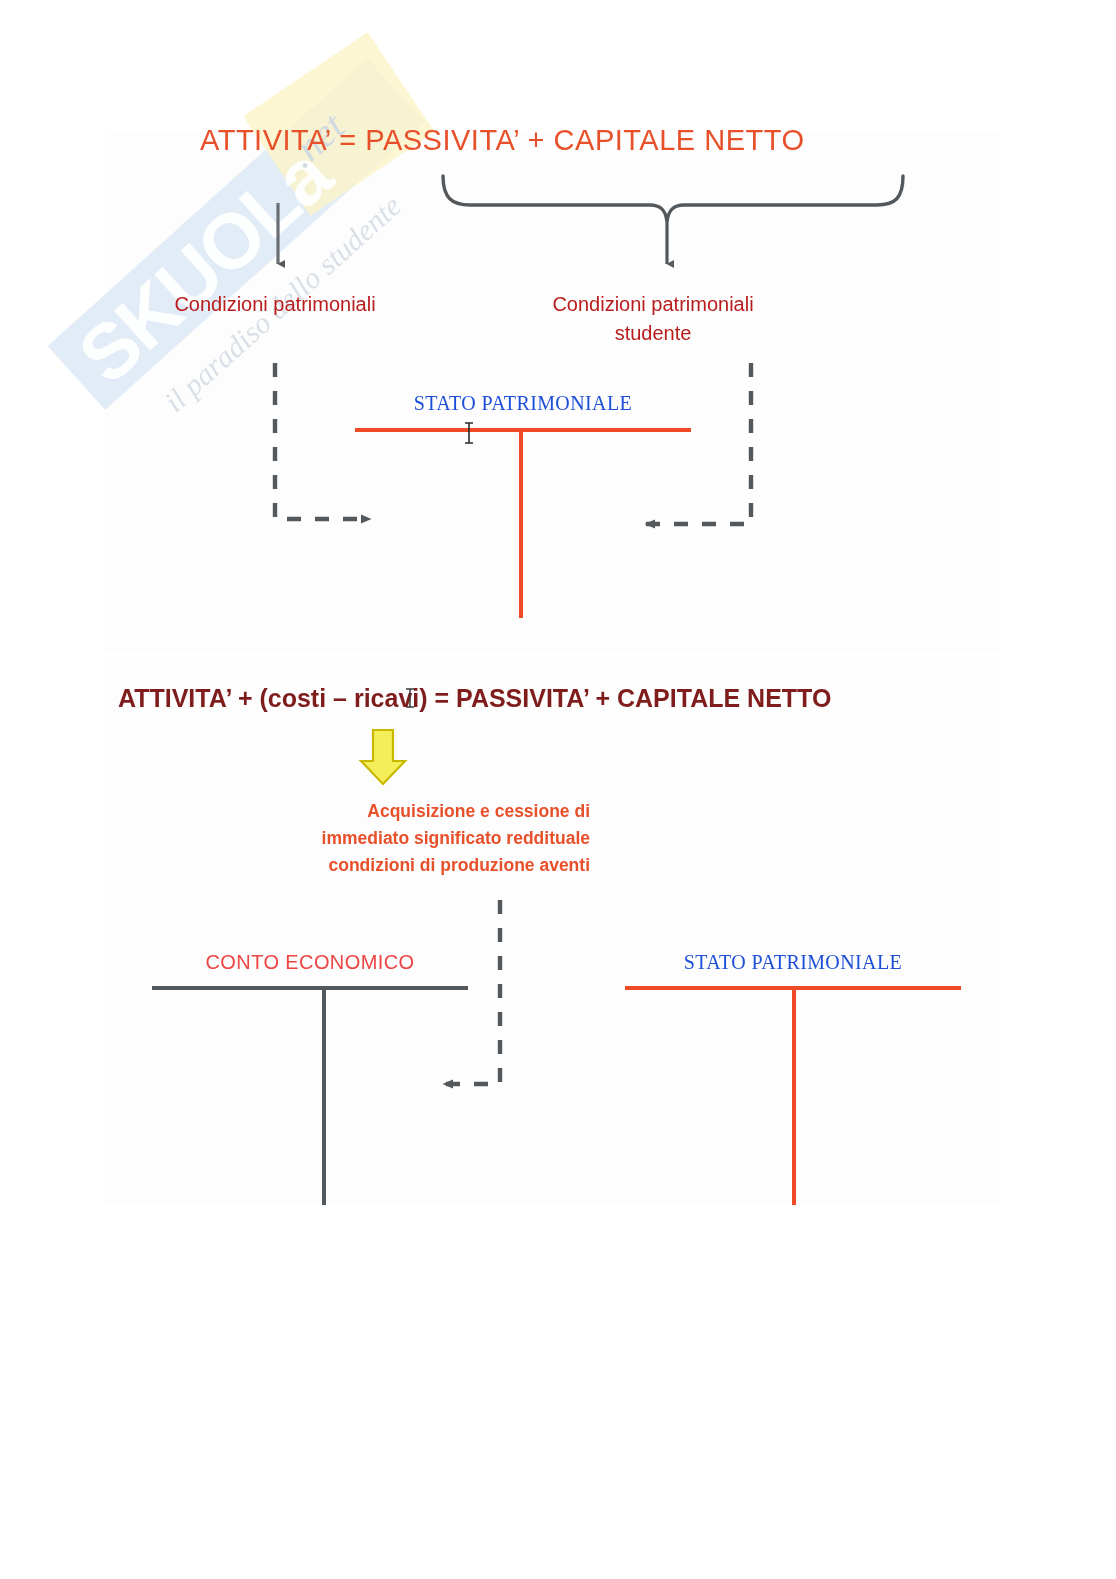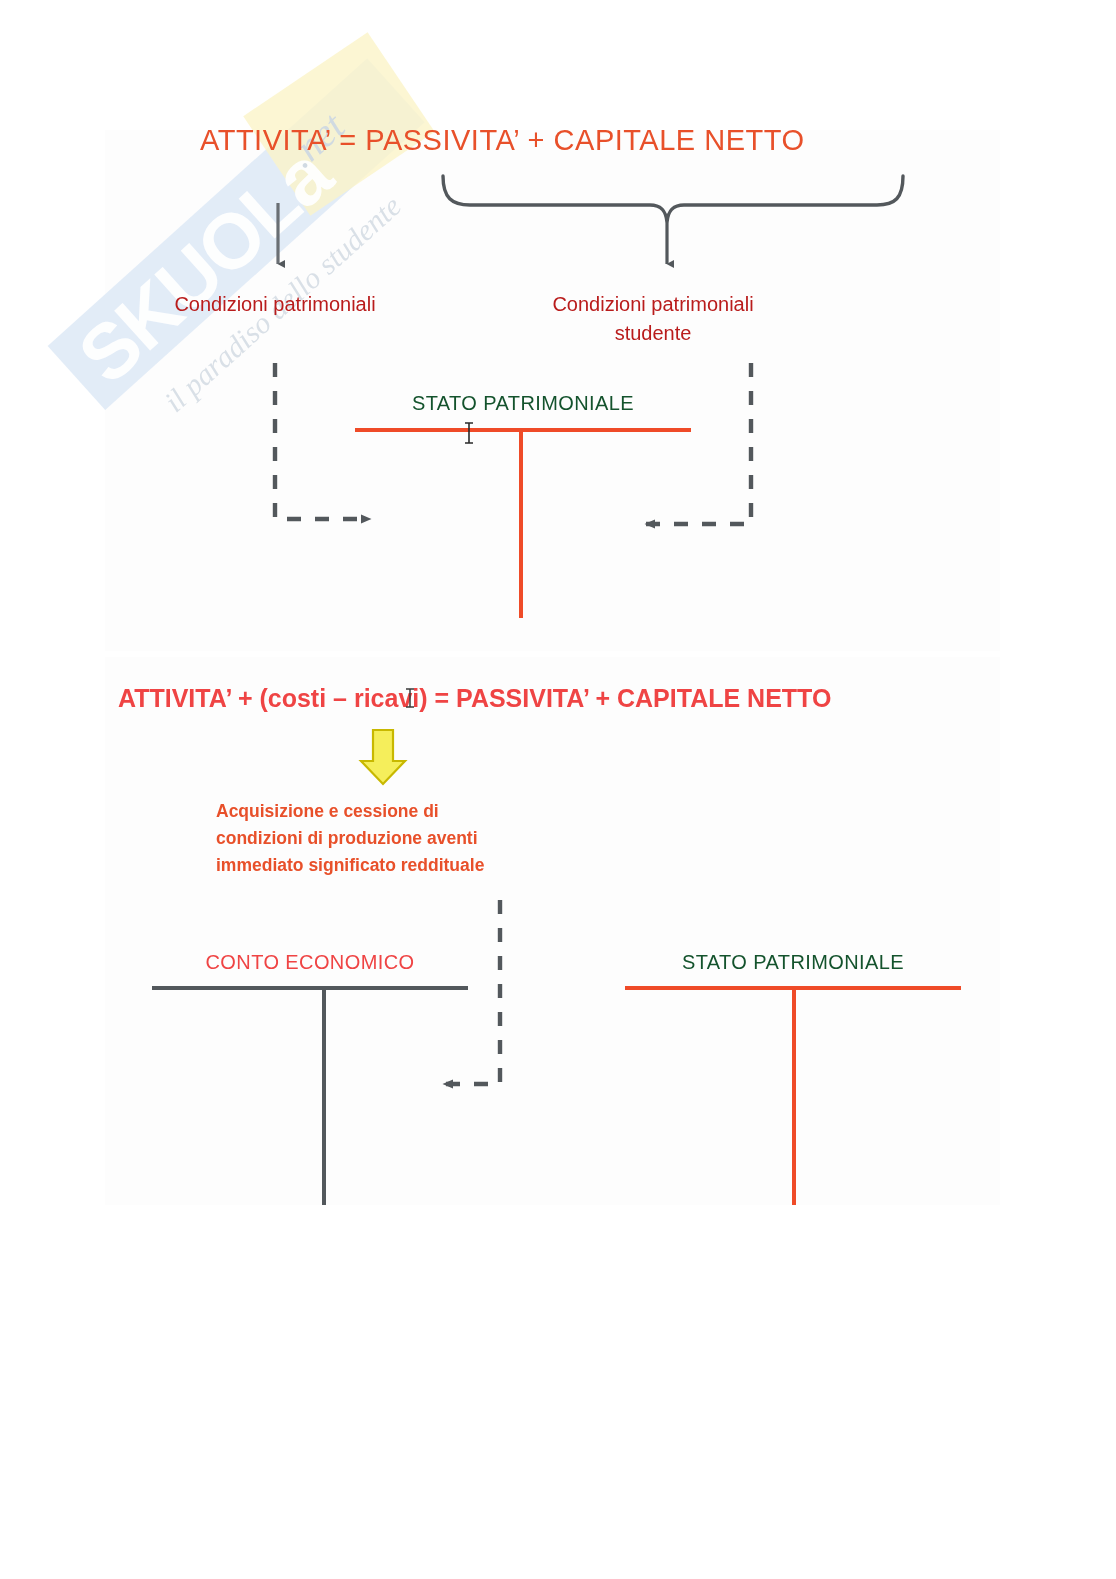--- a/index.html
+++ b/index.html
@@ -65,21 +65,21 @@
   #label-negative { left: 508px; top: 290px; width: 290px; }
 
   .tlabel {
     position: absolute;
     font-size: 20px;
     letter-spacing: 0.4px;
     text-align: center;
     z-index: 5;
     white-space: nowrap;
   }
-  .tlabel.red  { color: #14532d; }
+  .tlabel.red  { color: #1d4ed8; font-family: Liberation Serif, serif; }
   .tlabel.grey { color: #ef4444; }
 
   #sp1-label { left: 355px; top: 392px; width: 336px; }
   #ce2-label { left: 152px; top: 951px; width: 316px; }
   #sp2-label { left: 625px; top: 951px; width: 336px; }
 
   
   .tbar {
     position: absolute;
     z-index: 4;
@@ -109,35 +109,35 @@
   }
 
   
   #eq-bottom {
     position: absolute;
     left: 118px;
     top: 684px;
     width: 800px;
     font-size: 25px;
     font-weight: bold;
-    color: #ef4444;
+    color: #7f1d1d;
     white-space: nowrap;
     z-index: 5;
   }
 
   
   #red-caption {
     position: absolute;
-    left: 216px;
+    left: 210px;
     top: 798px;
     width: 380px;
     font-size: 17.5px;
     font-weight: bold;
     color: #E8502A;
-    text-align: left;
+    text-align: right;
     line-height: 1.55;
     z-index: 5;
   }
 
   
   #yellow-arrow {
     position: absolute;
     left: 355px;
     top: 728px;
     width: 56px;
@@ -192,22 +192,22 @@
   <div id="eq-bottom">ATTIVITA’ + (costi – ricavi)  = PASSIVITA’  + CAPITALE NETTO</div>
 
   <div id="yellow-arrow">
     <svg width="56" height="58" viewBox="0 0 56 58" xmlns="http://www.w3.org/2000/svg">
       <polygon points="18,2 38,2 38,33 50,33 28,56 6,33 18,33" fill="#F5EE5B" stroke="#C8B800" stroke-width="2.2" stroke-linejoin="miter"></polygon>
     </svg>
   </div>
 
   <div id="red-caption">
     <div>Acquisizione e cessione di</div>
+    <div>immediato significato reddituale</div>
     <div>condizioni di produzione aventi</div>
-    <div>immediato significato reddituale</div>
   </div>
 
   <div class="tlabel grey" id="ce2-label">CONTO ECONOMICO</div>
 
   <div class="tbar" id="t-ce2">
     <div class="hbar grey-ln"></div>
     <div class="vbar grey-ln"></div>
   </div>
 
   <div class="tlabel red" id="sp2-label">STATO PATRIMONIALE</div>

